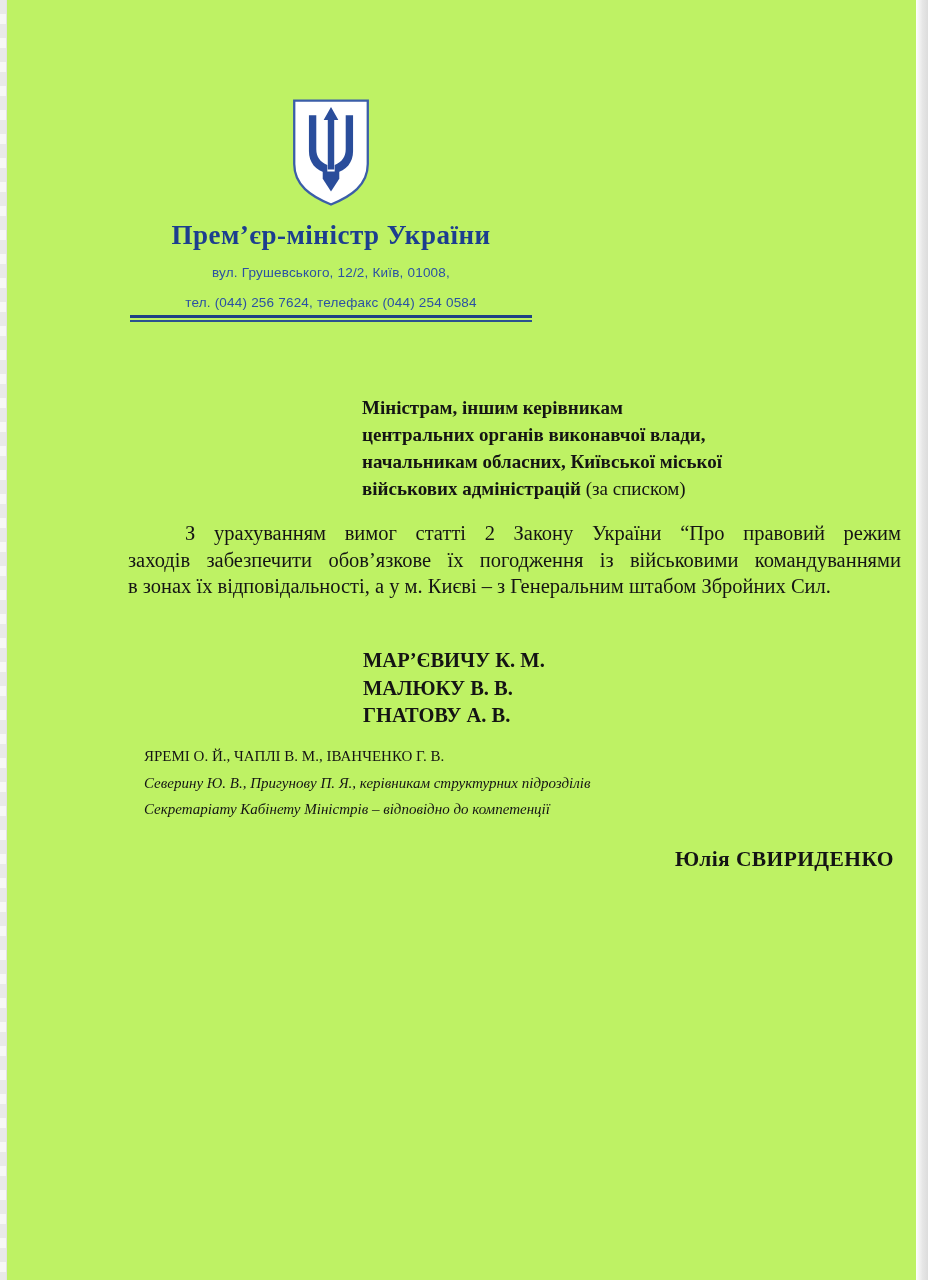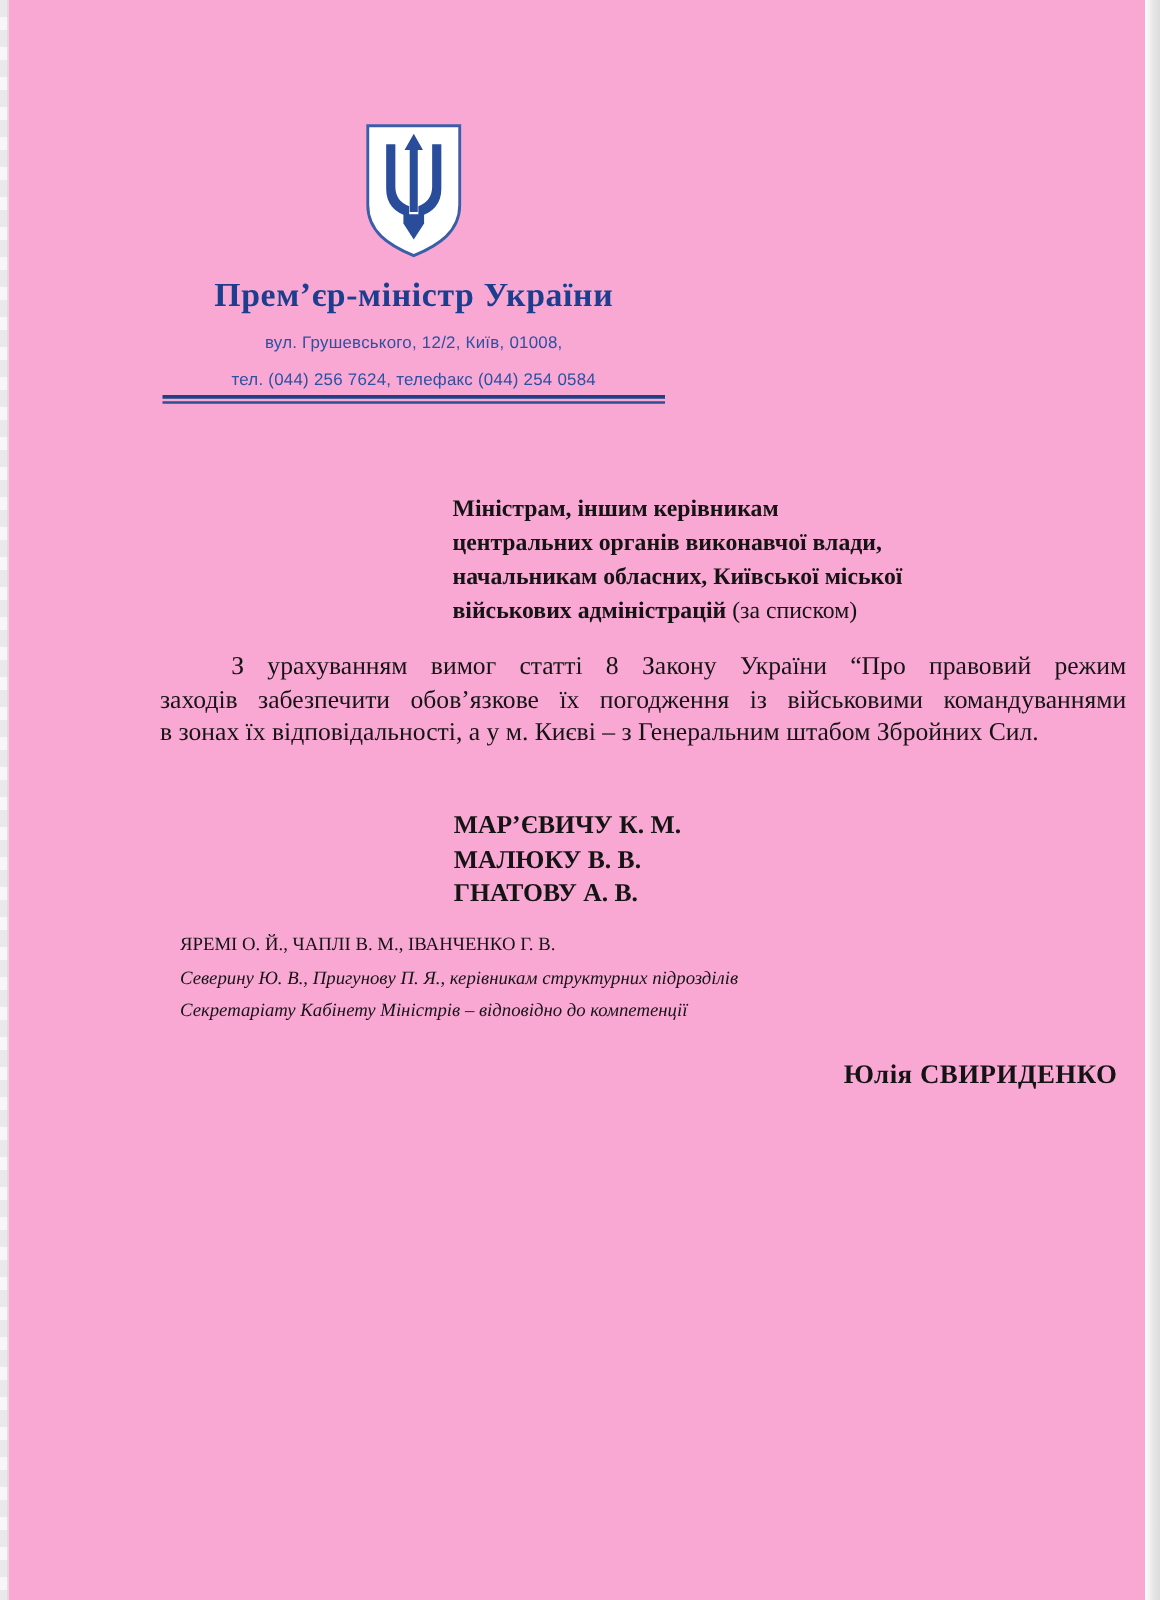--- a/index.html
+++ b/index.html
@@ -5,21 +5,21 @@
   html, body {
     margin: 0; padding: 0;
     width: 928px; height: 1280px;
     background: #ffffff;
     overflow: hidden;
     font-family: "Liberation Serif", "DejaVu Serif", serif;
   }
   .page {
     position: relative;
     width: 928px; height: 1280px;
-    background: #f9a8d4;
+    background: #bef264;
   }
   
   .edge-left {
     position: absolute; left: 0; top: 0; bottom: 0; width: 6px;
     background: repeating-linear-gradient(180deg, #e9e9e9 0 14px, #f7f7f7 14px 24px);
     border-right: 1px solid #e3e3e3;
   }
   .edge-right {
     position: absolute; right: 0; top: 0; bottom: 0; width: 12px;
     background: linear-gradient(90deg, #ffffff 0%, #e6e6e6 55%, #dcdcdc 100%);
@@ -125,21 +125,21 @@
   </div>
 
   <div class="addressee">
     <div>Міністрам, іншим керівникам</div>
     <div>центральних органів виконавчої влади,</div>
     <div>начальникам обласних, Київської міської</div>
     <div><span>військових адміністрацій</span> <span class="regular">(за списком)</span></div>
   </div>
 
   <div class="body-par">
-    <div class="line first">З урахуванням вимог статті 8 Закону України “Про правовий режим</div>
+    <div class="line first">З урахуванням вимог статті 2 Закону України “Про правовий режим</div>
     <div class="line">заходів забезпечити обов’язкове їх погодження із військовими командуваннями</div>
     <div class="line last">в зонах їх відповідальності, а у м. Києві – з Генеральним штабом Збройних Сил.</div>
   </div>
 
   <div class="names">
     <div>МАР’ЄВИЧУ К. М.</div>
     <div>МАЛЮКУ В. В.</div>
     <div>ГНАТОВУ А. В.</div>
   </div>
 

